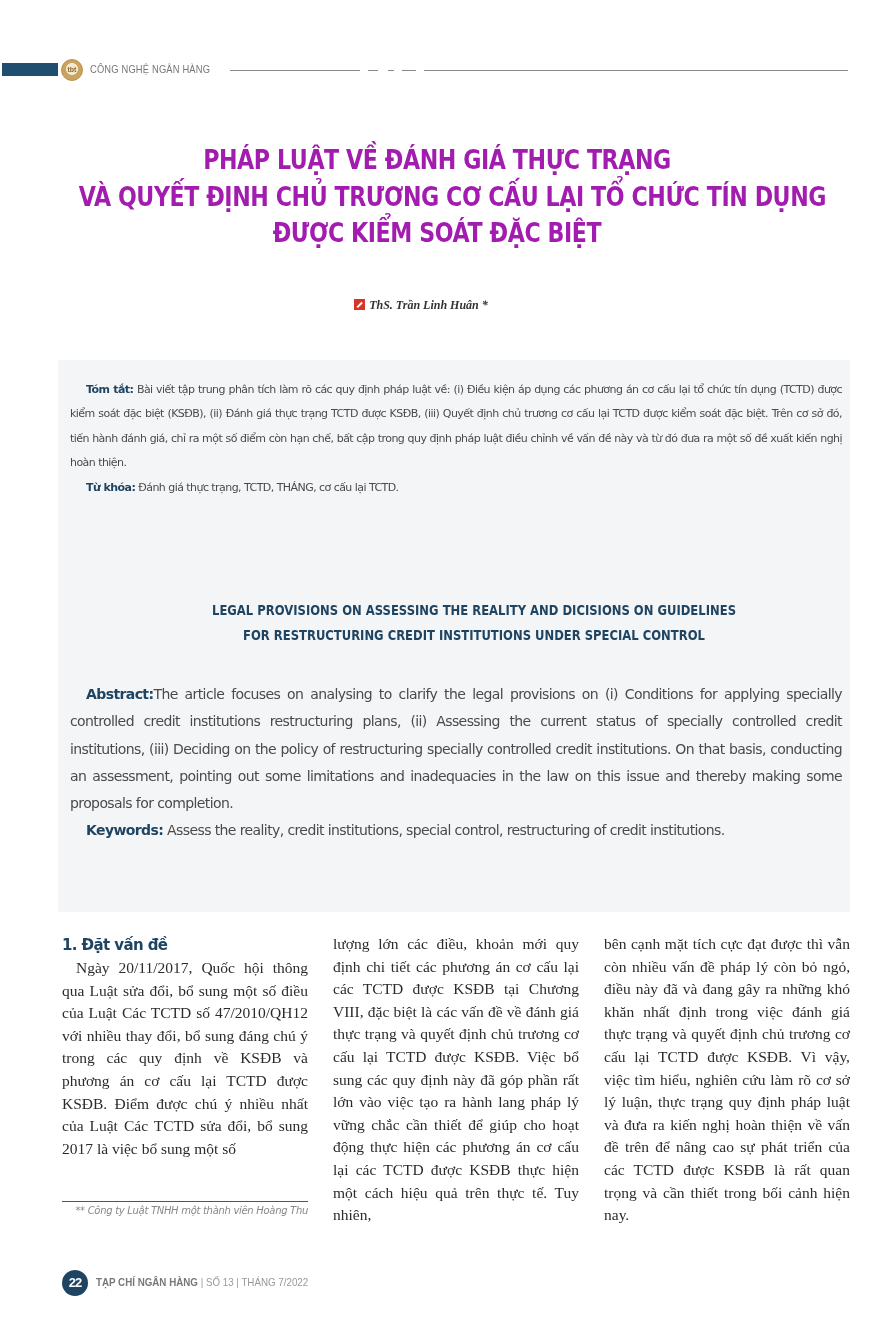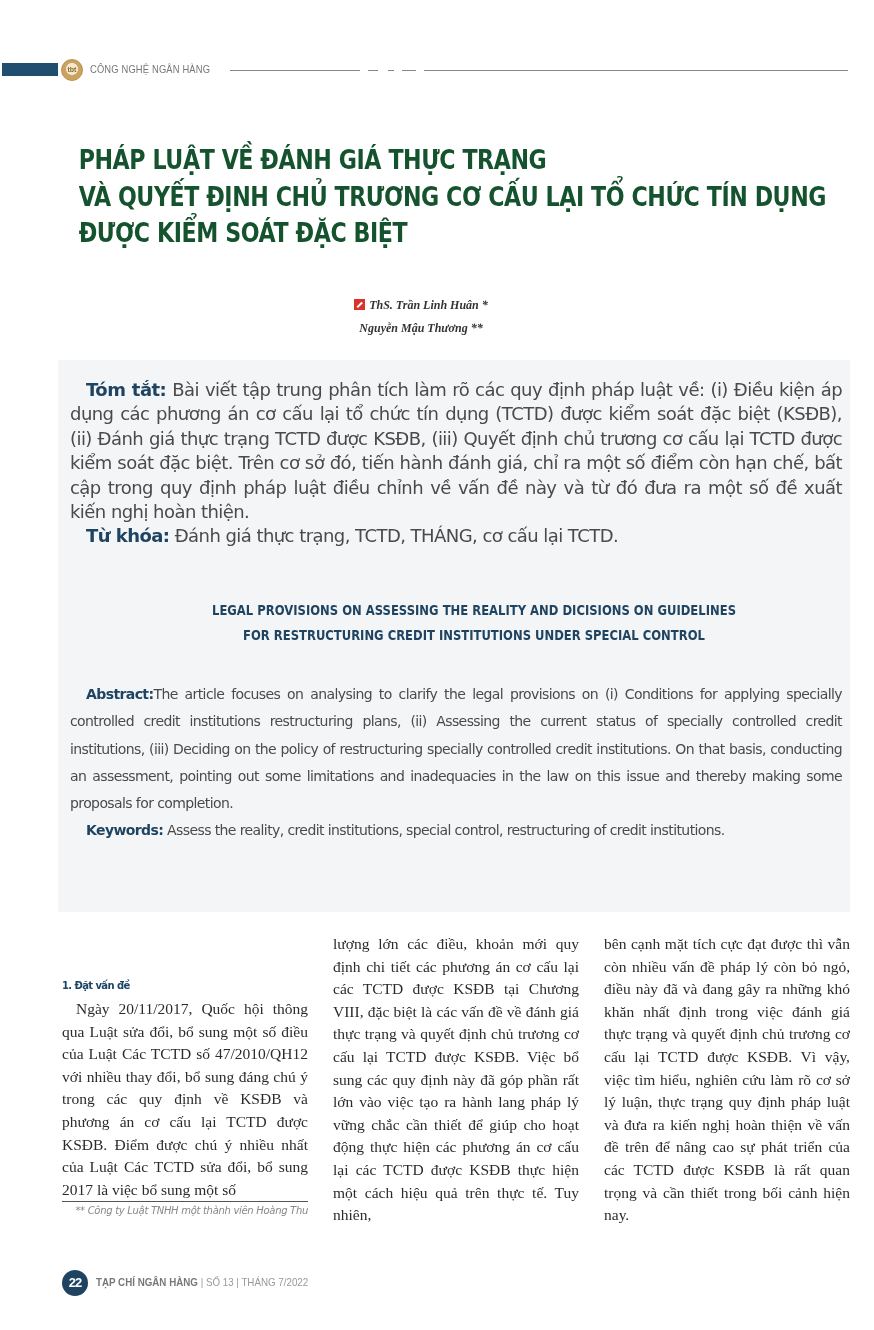--- a/index.html
+++ b/index.html
@@ -11,52 +11,52 @@
   .header .bar { position: absolute; left: 2px; top: 5px; width: 56px; height: 13px; background: #1f4e6e; }
   .header .logo { position: absolute; left: 61px; top: 1px; width: 22px; height: 22px; border-radius: 50%;
     background: radial-gradient(circle at 50% 45%, #f3e7cf 0 40%, #c9a35f 41% 100%); border: 1px solid #b8914c; }
   .header .logo span { position: absolute; left: 2px; top: 6px; width: 16px; font: bold 7px "Liberation Sans", sans-serif; color: #8a6a2b; text-align: center; }
   .header .section { position: absolute; left: 90px; top: 5px; font: 11px "Liberation Sans", sans-serif; color: #777; letter-spacing: 0.2px; transform: scaleX(0.85); transform-origin: left center; }
   .header .rule1 { position: absolute; left: 230px; top: 12px; width: 130px; height: 1px; background: #888; }
   .header .dash { position: absolute; top: 12px; height: 1px; background: #888; }
   .header .rule2 { position: absolute; left: 424px; top: 12px; width: 424px; height: 1px; background: #888; }
 
   
-  .title { position: absolute; top: 142px; left: 0; width: 874px; 
-    font-family: "DejaVu Sans", sans-serif; font-weight: bold; color: #14532d; font-size: 27px; line-height: 36.5px;
+  .title { position: absolute; top: 142px; left: 0; width: 874px; text-align: center;
+    font-family: "DejaVu Sans", sans-serif; font-weight: bold; color: #a21caf; font-size: 27px; line-height: 36.5px;
     letter-spacing: -0.5px; }
   .title div { transform: scaleX(0.82); transform-origin: center; white-space: nowrap; }
 
   
   .authors { position: absolute; top: 294px; left: 0; width: 842px; text-align: center;
     font-family: "Liberation Serif", serif; font-style: italic; font-weight: bold; font-size: 12px; line-height: 23px; color: #333; }
   .authors .pen { display: inline-block; width: 11px; height: 11px; background: #d9342b; margin-right: 4px; vertical-align: -1px; position: relative; }
   .authors .pen::after { content: ""; position: absolute; left: 2px; top: 5px; width: 7px; height: 1.5px; background: #fff; transform: rotate(-45deg); }
 
   
   .abstract-box { position: absolute; left: 58px; top: 360px; width: 792px; height: 552px; background: #f4f5f6; }
   .vn { position: absolute; left: 70px; top: 378px; width: 772px;
-    font-family: "DejaVu Sans", sans-serif; font-size: 18px; line-height: 24.4px; color: #4a4a4a; text-align: justify; letter-spacing: -0.55px; }
+    font-family: "DejaVu Sans", sans-serif; font-size: 11px; line-height: 24.4px; color: #4a4a4a; text-align: justify; letter-spacing: -0.55px; }
   .vn .lbl, .en .lbl { font-weight: bold; color: #1f4462; }
   .vn p { text-indent: 16px; }
 
   .en-title { position: absolute; top: 598px; left: 0; width: 874px; text-align: center;
     font-family: "DejaVu Sans", sans-serif; font-weight: bold; font-size: 14.5px; line-height: 25px; color: #1f4462; margin-left: 37px; }
   .en-title div { transform: scaleX(0.8); transform-origin: center; white-space: nowrap; }
 
   .en { position: absolute; left: 70px; top: 681px; width: 772px;
     font-family: "DejaVu Sans", sans-serif; font-size: 14px; line-height: 27.3px; color: #4a4a4a; text-align: justify; letter-spacing: -0.6px; }
   .en p { text-indent: 16px; }
 
   
   .col { position: absolute; top: 933px; width: 246px; font-family: "Liberation Serif", serif; font-size: 15.5px; line-height: 22.6px; color: #2b2b2b; text-align: justify; }
   .col1 { left: 62px; }
   .col2 { left: 333px; }
   .col3 { left: 604px; }
-  .col .h { font-family: "DejaVu Sans", sans-serif; font-weight: bold; font-size: 10px; color: #1f4462; letter-spacing: -0.6px; line-height: 24px; display: block; margin-top: 41px; }
+  .col .h { font-family: "DejaVu Sans", sans-serif; font-weight: bold; font-size: 15px; color: #1f4462; letter-spacing: -0.6px; line-height: 24px; display: block; }
   .col1 .para { text-indent: 14px; }
 
   .fn-rule { position: absolute; left: 62px; top: 1201px; width: 246px; height: 1px; background: #555; }
   .footnotes { position: absolute; left: 62px; top: 1204px; width: 246px; text-align: right;
     font-family: "DejaVu Sans", sans-serif; font-style: italic; font-size: 10px; line-height: 13.5px; color: #888; letter-spacing: -0.3px; }
 
   
   .footer { position: absolute; top: 1270px; left: 60px; height: 28px; }
   .footer .page { position: absolute; left: 2px; top: 0; width: 26px; height: 26px; border-radius: 50%; background: #1f4462; color: #fff;
     font: bold 13px "Liberation Sans", sans-serif; text-align: center; line-height: 26px; letter-spacing: -1px; }
@@ -80,21 +80,20 @@
 </div>
 
 <div class="title">
   <div>PHÁP LUẬT VỀ ĐÁNH GIÁ THỰC TRẠNG</div>
   <div>VÀ QUYẾT ĐỊNH CHỦ TRƯƠNG CƠ CẤU LẠI TỔ CHỨC TÍN DỤNG</div>
   <div>ĐƯỢC KIỂM SOÁT ĐẶC BIỆT</div>
 </div>
 
 <div class="authors">
   <div><span class="pen"></span><span>ThS. Trần Linh Huân *</span></div>
-  <div><span>Nguyễn Mậu Thương **</span></div>
 </div>
 
 <div class="abstract-box"></div>
 
 <div class="vn">
   <p><span class="lbl">Tóm tắt:</span><span> Bài viết tập trung phân tích làm rõ các quy định pháp luật về: (i) Điều kiện áp dụng các phương án cơ cấu lại tổ chức tín dụng (TCTD) được kiểm soát đặc biệt (KSĐB), (ii) Đánh giá thực trạng TCTD được KSĐB, (iii) Quyết định chủ trương cơ cấu lại TCTD được kiểm soát đặc biệt. Trên cơ sở đó, tiến hành đánh giá, chỉ ra một số điểm còn hạn chế, bất cập trong quy định pháp luật điều chỉnh về vấn đề này và từ đó đưa ra một số đề xuất kiến nghị hoàn thiện.</span></p>
   <p><span class="lbl">Từ khóa:</span><span> Đánh giá thực trạng, TCTD, THÁNG, cơ cấu lại TCTD.</span></p>
 </div>
 
 <div class="en-title">

